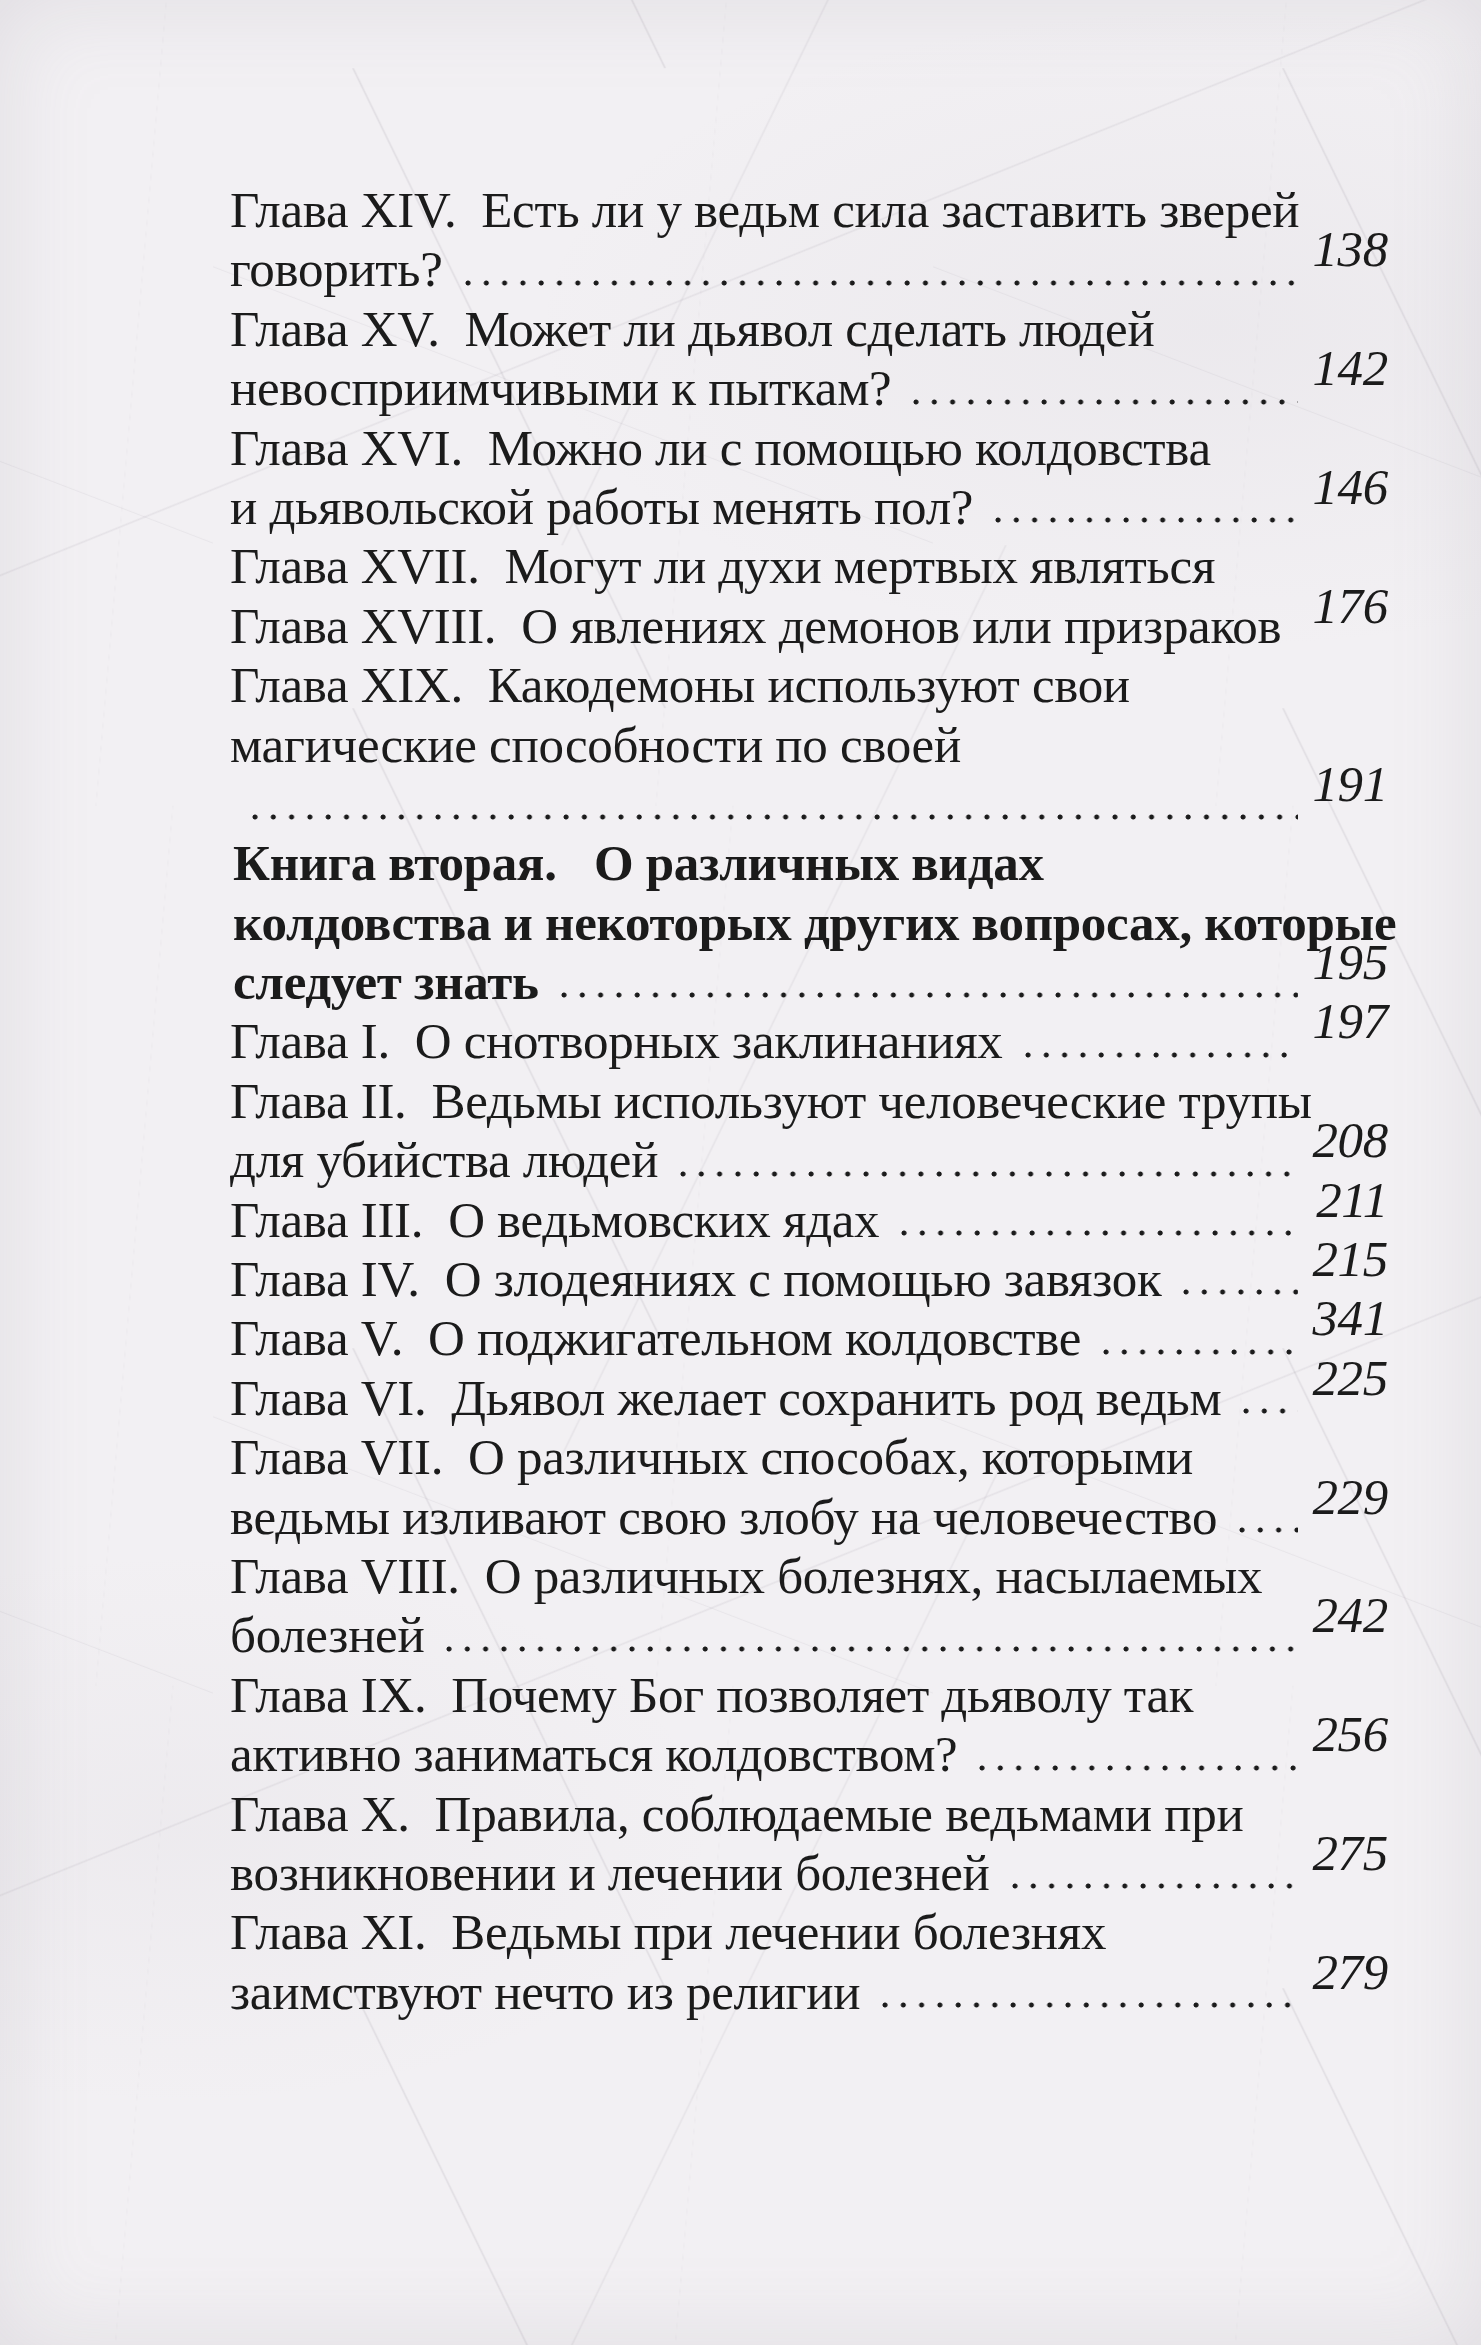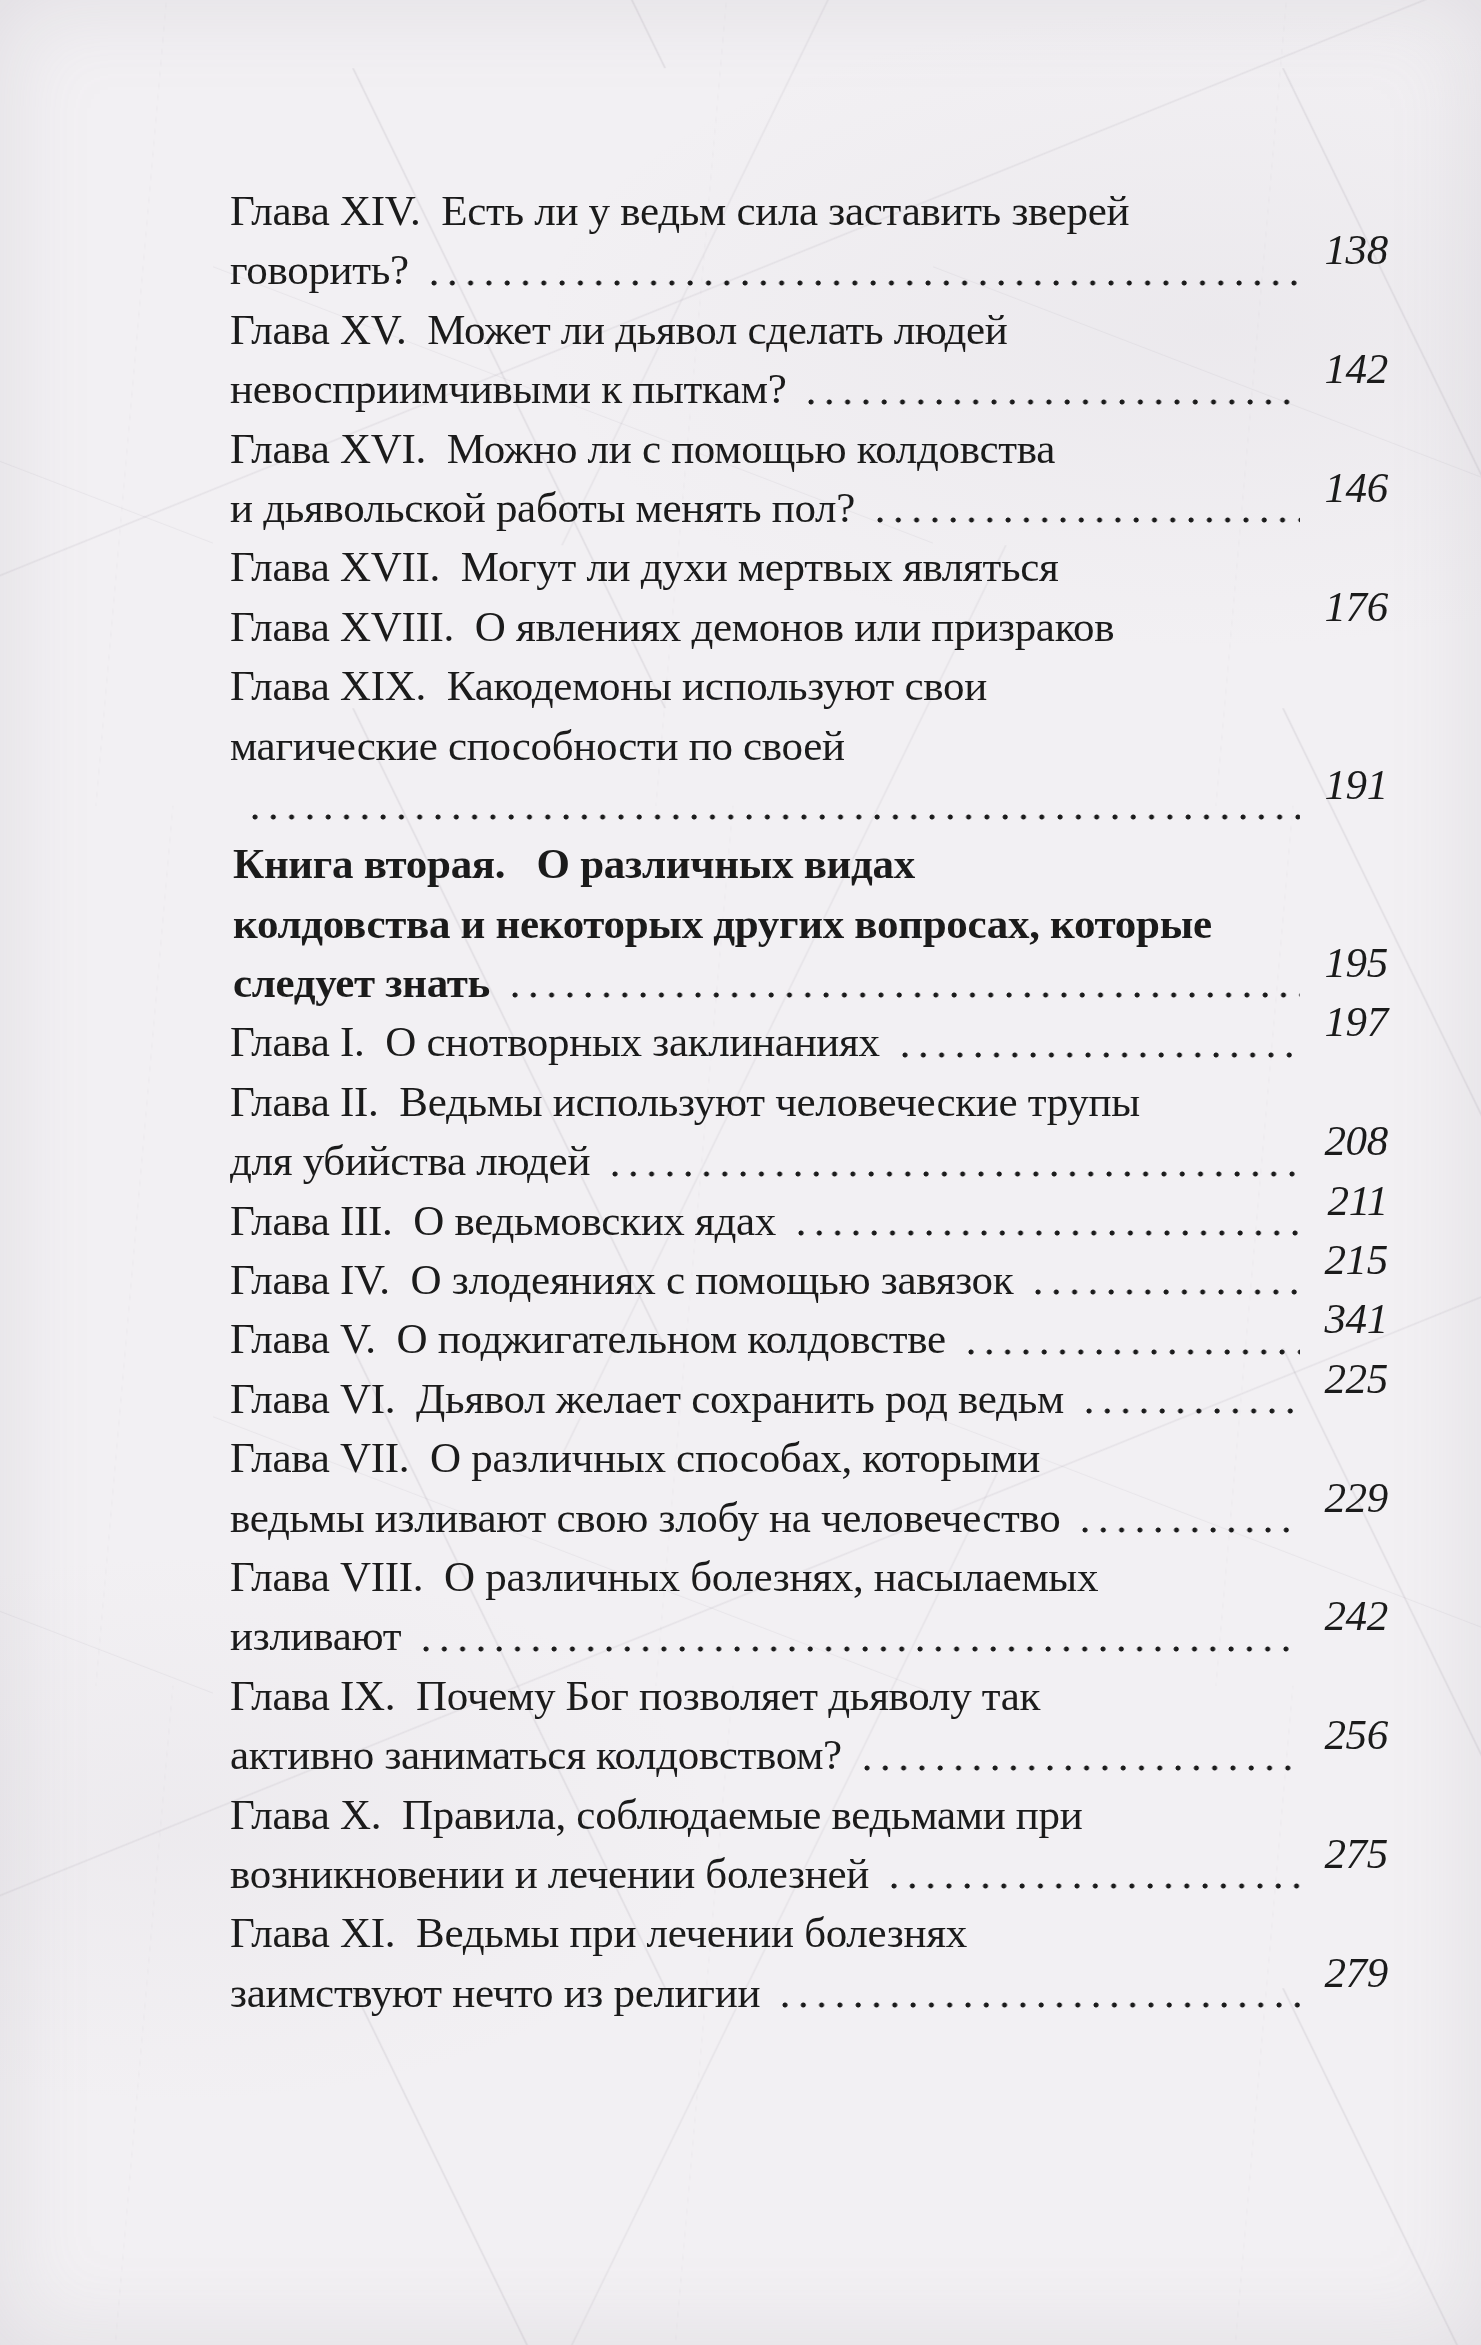--- a/index.html
+++ b/index.html
@@ -41,21 +41,21 @@
     position:absolute;
     left:198px;
     top:181px;
     width:1190px; 
   }
   .line{
     display:flex;
     align-items:flex-start;
     height:59.4px;
     line-height:59.4px;
-    font-size:43px;
+    font-size:51px;
     letter-spacing:-0.3px;
   }
   .line.chapter{ padding-left:32px; }
   .line.book{ font-weight:700;margin-left:35px; }
   .txt{ white-space:pre; }
   .dots{
     flex:1 1 auto;
     align-self:stretch;
     margin-left:22px;
     margin-right:14px;
@@ -172,21 +172,21 @@
     </div>
     <div class="line chapter">
       <span class="txt">ведьмы изливают свою злобу на человечество</span>
       <span class="dots"></span>
       <span class="num">229</span>
     </div>
     <div class="line chapter">
       <span class="txt">Глава VIII.  О различных болезнях, насылаемых</span>
     </div>
     <div class="line chapter">
-      <span class="txt">изливают</span>
+      <span class="txt">болезней</span>
       <span class="dots"></span>
       <span class="num">242</span>
     </div>
     <div class="line chapter">
       <span class="txt">Глава IX.  Почему Бог позволяет дьяволу так</span>
     </div>
     <div class="line chapter">
       <span class="txt">активно заниматься колдовством?</span>
       <span class="dots"></span>
       <span class="num">256</span>

